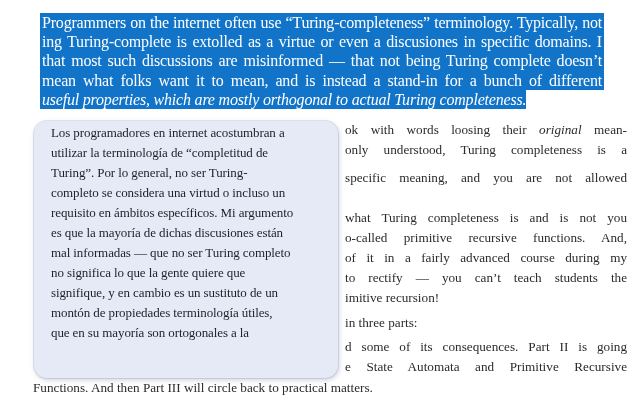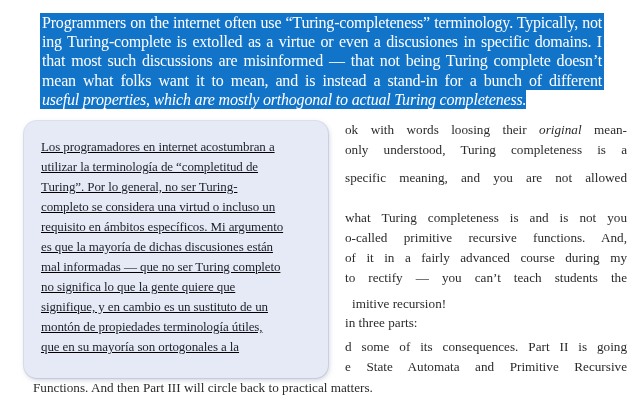--- a/index.html
+++ b/index.html
@@ -26,46 +26,45 @@
   
   .doc-layer{position:absolute;inset:0;z-index:1;}
   .frag{
     position:absolute;font-size:13.2px;line-height:18px;height:20px;
     color:var(--doc-fg,#2b2b2b);overflow:hidden;white-space:normal;
   }
   .frag.just{text-align:justify;text-align-last:justify;}
 
   
   .popup{
-    position:absolute;left:24px;top:121px;width:304px;height:257px;
-    box-sizing:border-box;padding:16px 12px 0 17px;
+    position:absolute;left:34px;top:121px;width:304px;height:257px;
+    box-sizing:border-box;padding:2px 12px 0 17px;
     background:var(--pop-bg,#e6eaf7);
     border-radius:13px;z-index:5;
     box-shadow:1px 2px 5px rgba(110,120,150,0.35), 0 0 0 1px rgba(200,208,230,0.5);
-    text-decoration:underline;
   }
   .pop-line{
     font-size:13px;line-height:20px;color:var(--pop-fg,#1d2026);
     white-space:nowrap;letter-spacing:-0.1px;
   }
 </style>
 </head>
 <body>
 
 <div class="page">
 
   <div class="doc-layer">
       <div class="frag just" style="left: 345px; top: 121px; width: 282px;">ok with words loosing their <i>original</i> mean-</div>
       <div class="frag just" style="left: 345px; top: 141px; width: 282px;">only understood, Turing completeness is a</div>
       <div class="frag just" style="left: 345px; top: 161px; width: 282px; margin-top: 8px;">specific meaning, and you are not allowed</div>
       <div class="frag just" style="left: 345px; top: 209px; width: 282px;">what Turing completeness is and is not you</div>
       <div class="frag just" style="left: 345px; top: 229px; width: 282px;">o-called primitive recursive functions. And,</div>
       <div class="frag just" style="left: 345px; top: 249px; width: 282px;">of it in a fairly advanced course during my</div>
       <div class="frag just" style="left: 345px; top: 269px; width: 282px;">to rectify — you can’t teach students the</div>
-      <div class="frag" style="left: 345px; top: 295px; width: 282px; margin-left: 7px;">imitive recursion!</div>
+      <div class="frag" style="left: 345px; top: 289px; width: 282px;">imitive recursion!</div>
       <div class="frag" style="left: 345px; top: 314px; width: 282px;">in three parts:</div>
       <div class="frag just" style="left: 345px; top: 338px; width: 282px;">d some of its consequences. Part II is going</div>
       <div class="frag" style="left: 33px; top: 379px; width: 560px;">Functions. And then Part III will circle back to practical matters.</div>
       <div class="frag just" style="left: 345px; top: 358px; width: 282px;">e State Automata and Primitive Recursive</div>
     </div>
 
   <div class="hl-block">
       <div class="hl-line">Programmers on the internet often use “Turing-completeness” terminology. Typically, not be-</div>
       <div class="hl-line">ing Turing-complete is extolled as a virtue or even a discusiones in specific domains. I claim</div>
       <div class="hl-line">that most such discussions are misinformed — that not being Turing complete doesn’t actually</div>

